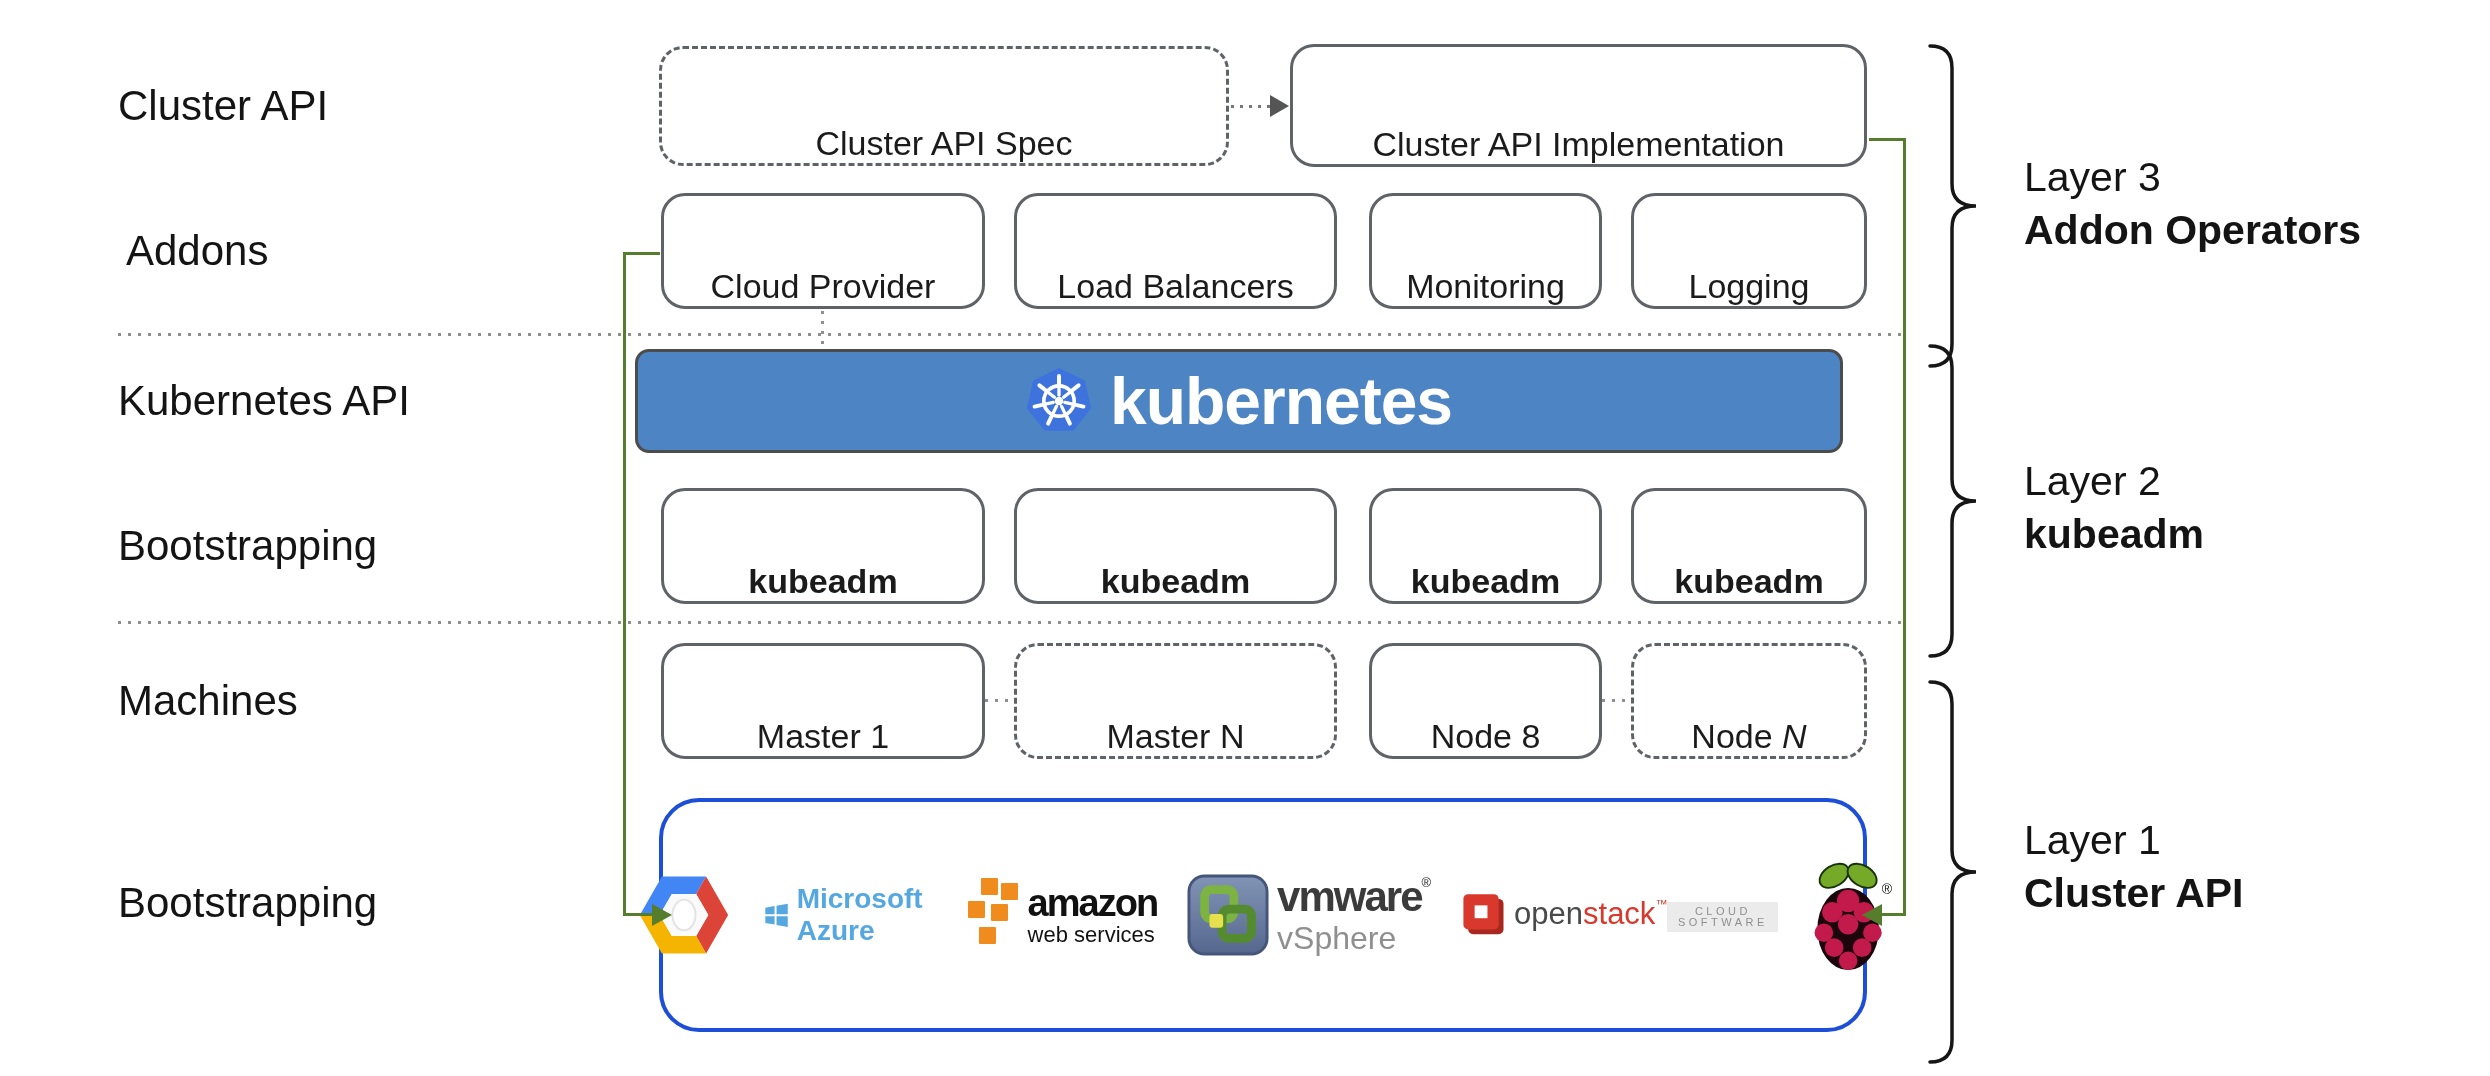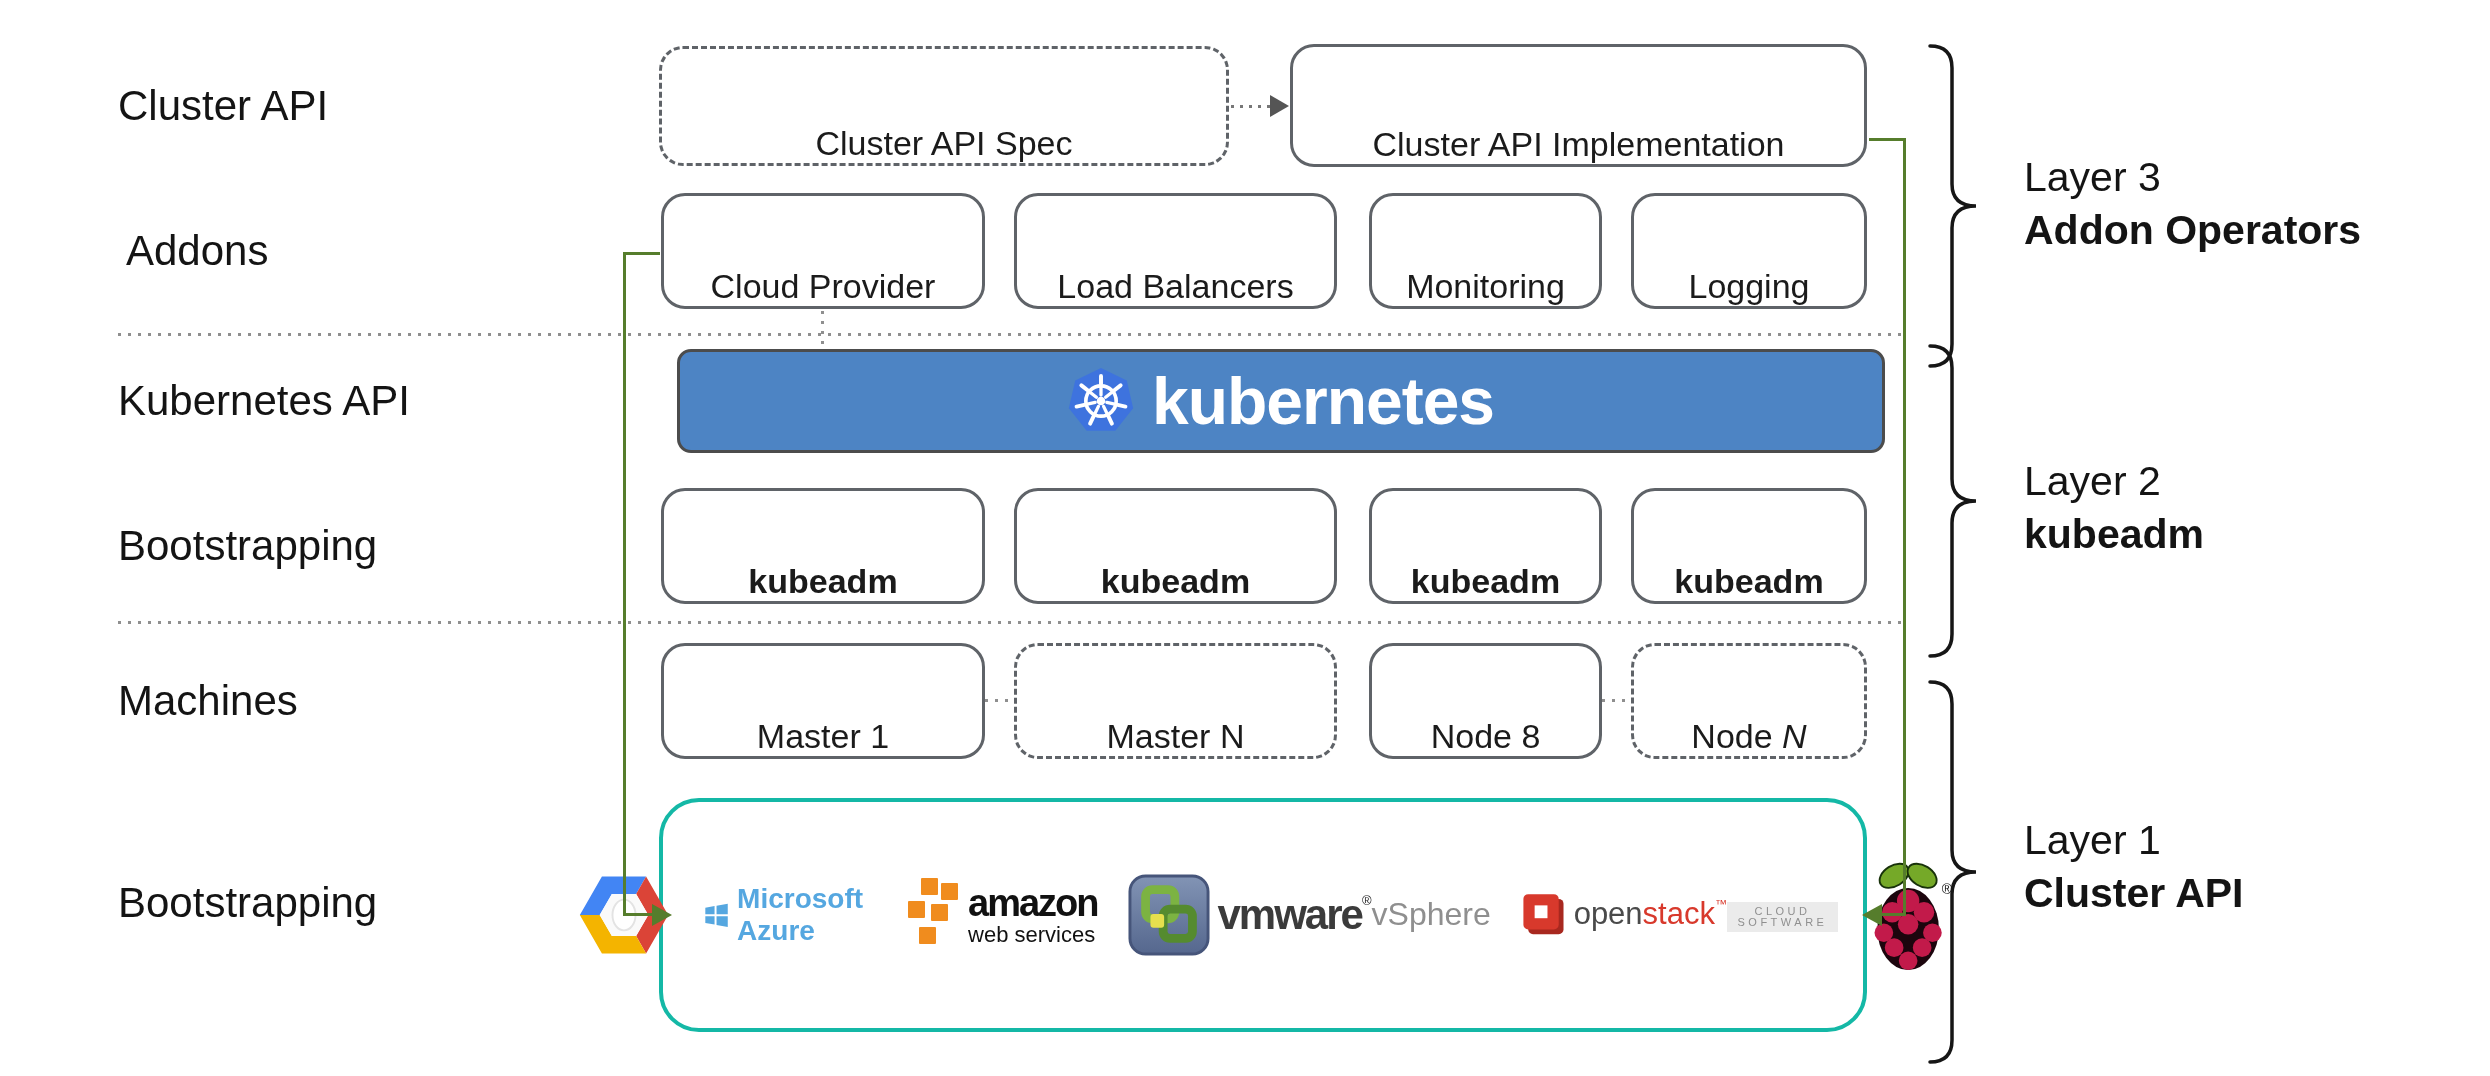--- a/index.html
+++ b/index.html
@@ -15,34 +15,34 @@
   .side-label{position:absolute;left:118px;transform:translateY(-50%);
               font-size:42px;color:#141414;white-space:nowrap;}
 
   .box{position:absolute;background:#fff;border:3px solid var(--box-border-gray);
        border-radius:24px;display:flex;align-items:flex-end;justify-content:center;
        font-size:34px;color:#1b1b1b;white-space:nowrap;box-sizing:border-box;}
   .box.dashed{border-style:dashed;}
   .box.bold{font-weight:bold;}
   .italic-n{font-style:italic;}
 
-  .banner{position:absolute;left:677px;top:349px;width:1208px;height:104px;
+  .banner{position:absolute;left:635px;top:349px;width:1208px;height:104px;
           background:var(--banner-blue);border:3px solid #4c4c4c;border-radius:14px;
           display:flex;align-items:center;justify-content:center;gap:18px;box-sizing:border-box;}
   .banner-text{font-size:66px;font-weight:bold;color:#fff;letter-spacing:-1px;}
 
   .infra{position:absolute;left:659px;top:798px;width:1208px;height:234px;
-         background:#fff;border:4px solid #14b8a6;border-radius:40px;box-sizing:border-box;
+         background:#fff;border:4px solid #1d4ed8;border-radius:40px;box-sizing:border-box;
          display:flex;align-items:center;justify-content:center;gap:30px;padding:0 12px;}
   .logo-item{display:flex;align-items:center;gap:8px;}
   .azure-text{font-size:28px;font-weight:bold;color:var(--azure-blue);letter-spacing:0;}
   .aws-col{display:flex;flex-direction:column;line-height:1;}
   .aws-word{font-size:38px;font-weight:bold;letter-spacing:-2px;color:#111;}
   .aws-sub{font-size:22px;color:#111;margin-top:2px;letter-spacing:0;}
-  .vm-col{display:flex;line-height:1;}
+  .vm-col{display:flex;flex-direction:column;line-height:1;}
   .vm-word{font-size:42px;font-weight:bold;color:#3b3b3b;letter-spacing:-2px;}
   .vm-reg{font-size:13px;vertical-align:top;}
   .vm-sub{font-size:32px;color:#8f8f8f;margin-top:4px;letter-spacing:0;}
   .os-col{display:flex;flex-direction:row;line-height:1;}
   .os-word{font-size:31px;letter-spacing:0;}
   .os-open{color:#4a4a4a;}
   .os-stack{color:var(--openstack-red);}
   .os-tm{font-size:12px;color:var(--openstack-red);vertical-align:top;}
   .os-sub{background:#ebebeb;color:#8f8f8f;font-size:11px;letter-spacing:3.5px;
           padding:4px 6px;margin-top:4px;text-align:center;}

